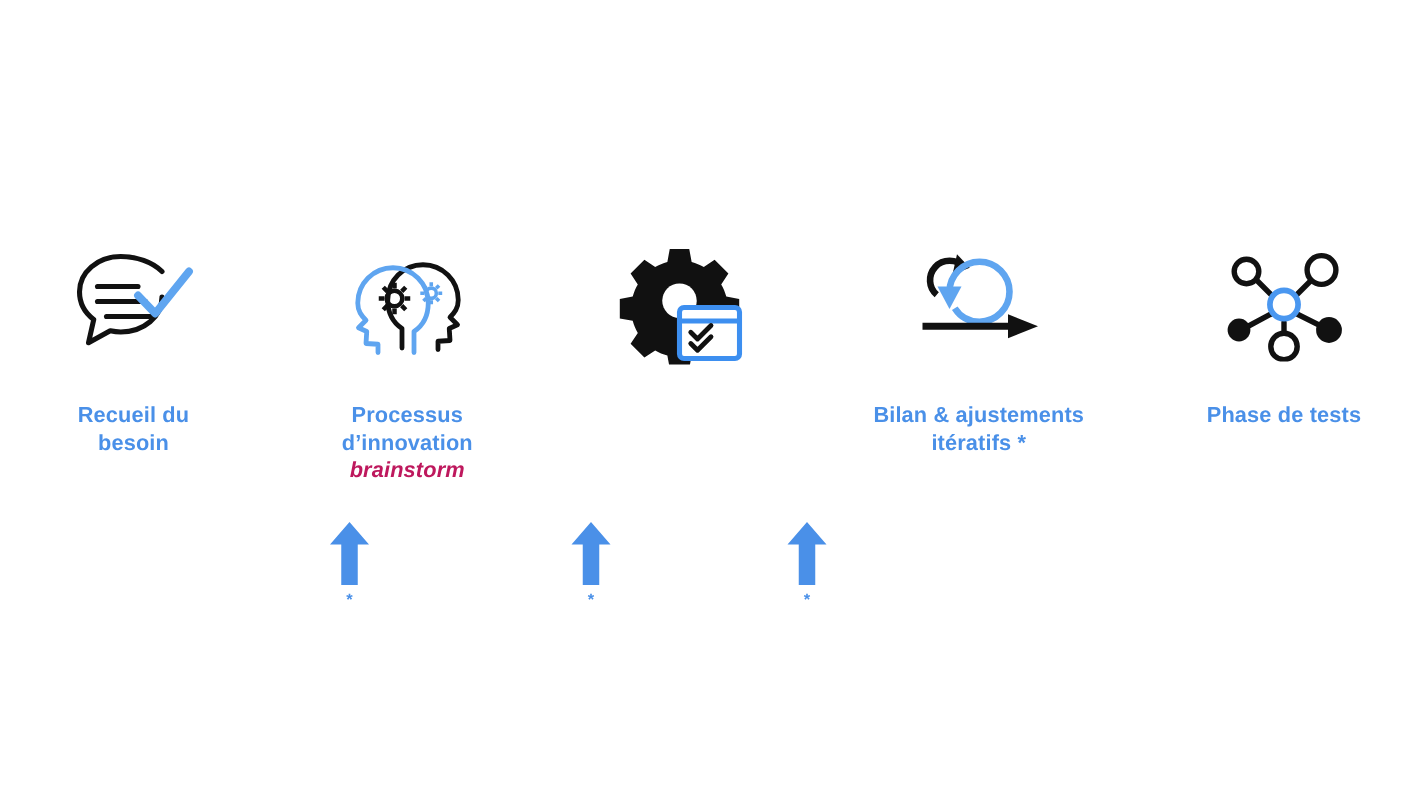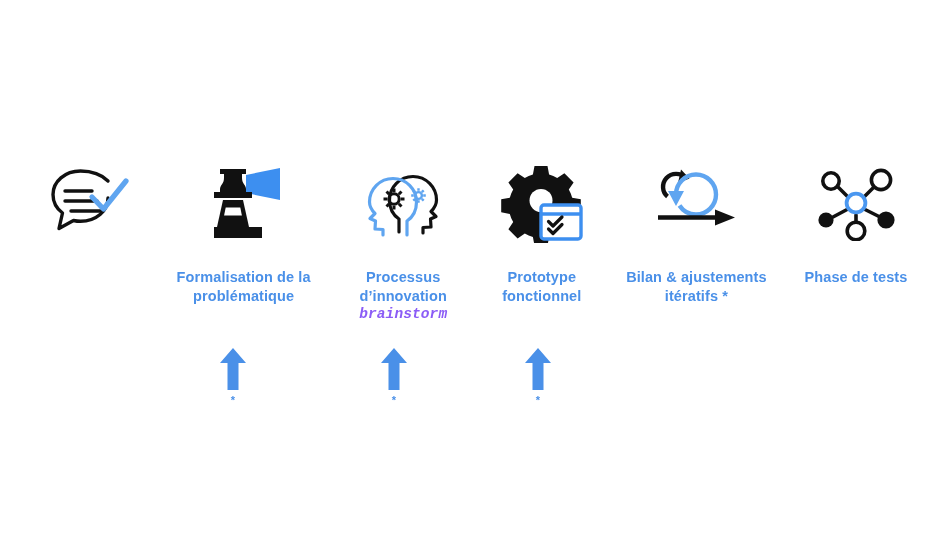--- a/index.html
+++ b/index.html
@@ -55,22 +55,21 @@
     font-size: 14.5px;
     font-weight: bold;
     line-height: 1.28;
     letter-spacing: 0.1px;
   }
 
   .step-sublabel {
     display: block;
     font-style: italic;
     font-weight: bold;
-    color: #8b5cf6;
-    font-family: Liberation Mono, monospace;
+    color: #be185d;
   }
 
   
   .c1 { width: 118px; }
   .c2 { width: 160px; }
   .c3 { width: 128px; justify-content: center; }
   .c4 { width: 118px; }
   .c5 { width: 128px; }
   .c6 { width: 160px; }
 
@@ -111,41 +110,23 @@
         <svg width="86" height="78" viewBox="0 0 86 78" xmlns="http://www.w3.org/2000/svg">
           <g fill="none" stroke="#111111" stroke-width="3.4" stroke-linecap="round" stroke-linejoin="round">
             <path d="M62 17 C55.5 10.5 45 7 34.5 7 C19 7 7 17.5 7 30.5 C7 38 10.5 44.5 16.5 49 L13 64.5 L27.5 56.5 C29.8 57 32.1 57.3 34.5 57.3 C50 57.3 62 47 62 34"></path>
             <path d="M19 27 H46"></path>
             <path d="M19 37 H51"></path>
             <path d="M25 47 H56"></path>
           </g>
           <path d="M46 33 L57.5 45 L80 17" fill="none" stroke="#5fa5f0" stroke-width="5.2" stroke-linecap="round" stroke-linejoin="round"></path>
         </svg>
       </div>
-    </div>
-
-    <div class="step c2">
-      <div class="step-icon">
-        <svg width="92" height="80" viewBox="0 0 92 80" xmlns="http://www.w3.org/2000/svg">
-
-          <path d="M48 12 L82 5 L82 37 L48 30 Z" fill="#3d8ff0"></path>
-
-          <path d="M22 6 h26 v5 h-4 v4 c0 6 4 7 4 11 v3 h-26 v-3 c0 -4 4 -5 4 -11 v-4 h-4 z" fill="#111111"></path>
-
-          <rect x="16" y="29" width="38" height="6" fill="#111111"></rect>
-
-          <path d="M25 37 h20 l6 27 h-32 z" fill="#111111"></path>
-
-          <path d="M27.7 44.5 h14.6 l1.6 8 h-17.8 z" fill="#ffffff"></path>
-
-          <path d="M16 64 h48 v11 h-48 z" fill="#111111"></path>
-        </svg>
-      </div>
-      <div class="step-label">Formalisation de la problématique</div>
-    </div>
+      <div class="step-label">Recueil du besoin</div>
+    </div>
+
 
     <div class="step c3">
       <div class="step-icon">
         <svg width="92" height="72" viewBox="0 0 92 72" xmlns="http://www.w3.org/2000/svg">
 
           <g fill="none" stroke="#111111" stroke-width="3.2" stroke-linejoin="round" stroke-linecap="round">
             <path d="M42 65 L42 52 C36 48 32.5 41 32.5 33 C32.5 20 43 9.5 56 9.5 C69 9.5 79.5 20 79.5 33 C79.5 38.5 77 41.5 74 44.5 L79 49.5 L73.5 52 L74 60 L66 60.5 L66 66"></path>
           </g>
 
           <g fill="none" stroke="#5fa5f0" stroke-width="2.4">
@@ -182,21 +163,20 @@
 
           <rect x="41" y="42" width="40" height="34" rx="3" fill="#ffffff" stroke="#3d8ff0" stroke-width="3.4"></rect>
           <path d="M41 51 H81" stroke="#3d8ff0" stroke-width="3.4"></path>
 
           <g fill="none" stroke="#111111" stroke-width="3.2" stroke-linecap="round" stroke-linejoin="round">
             <path d="M48.5 58.5 L53 63 L62 54"></path>
             <path d="M48.5 66 L53 70.5 L62 61.5"></path>
           </g>
         </svg>
       </div>
-      <div class="step-label">Prototype fonctionnel</div>
     </div>
 
     <div class="step c6">
       <div class="step-icon">
         <svg width="86" height="72" viewBox="0 0 86 72" xmlns="http://www.w3.org/2000/svg">
 
           <g fill="none" stroke="#111111" stroke-width="4.4" stroke-linecap="butt">
             <path d="M33 11 C27.5 5.5 18.5 5.5 13.5 11 C8.5 16.5 9 25 14.5 29.5"></path>
           </g>
           <path d="M28 2.5 L36.5 11.5 L25 16 Z" fill="#111111"></path>

